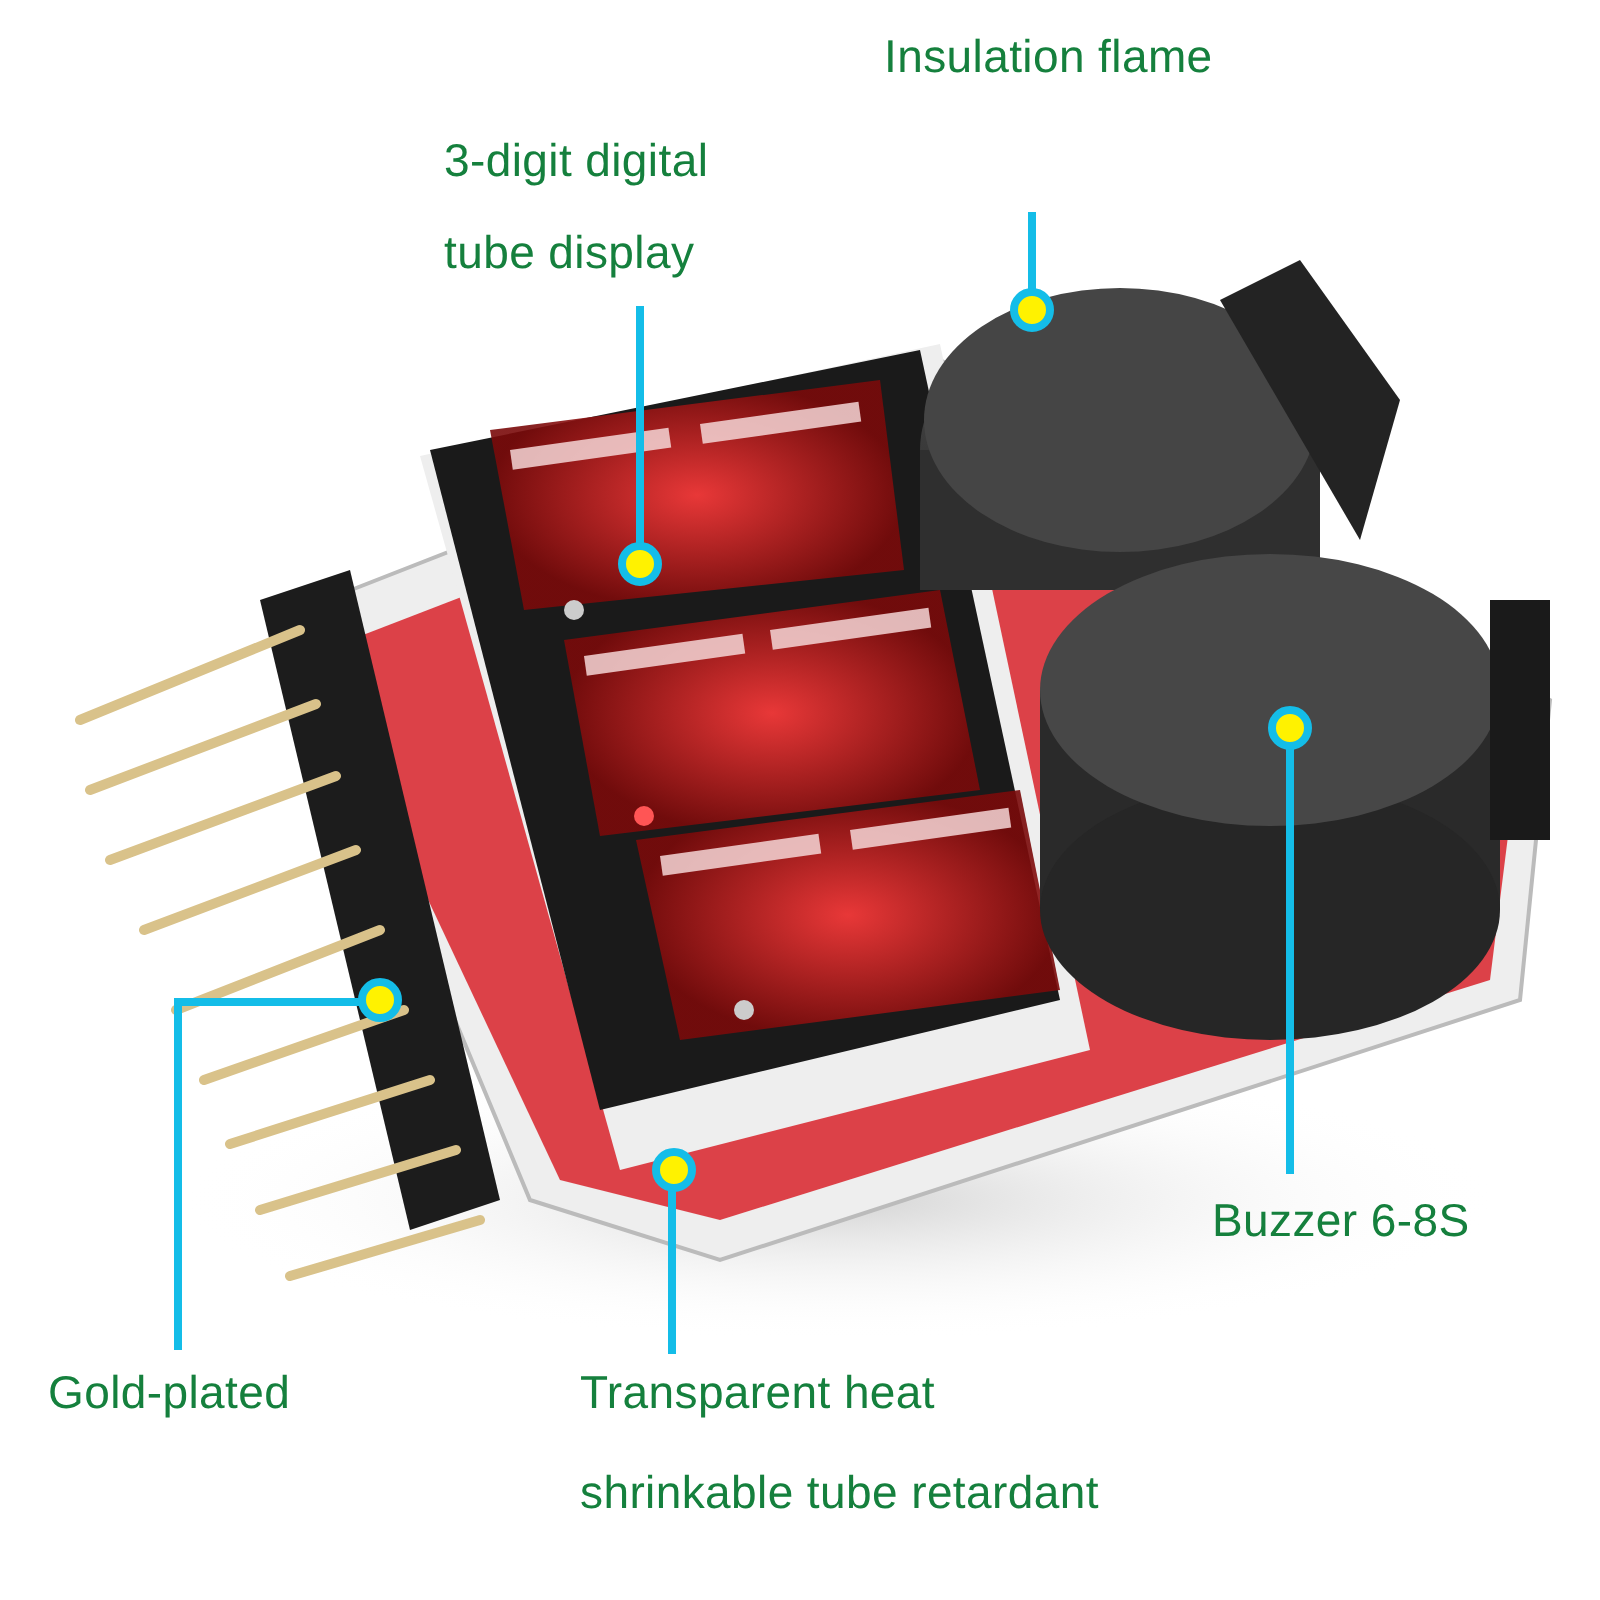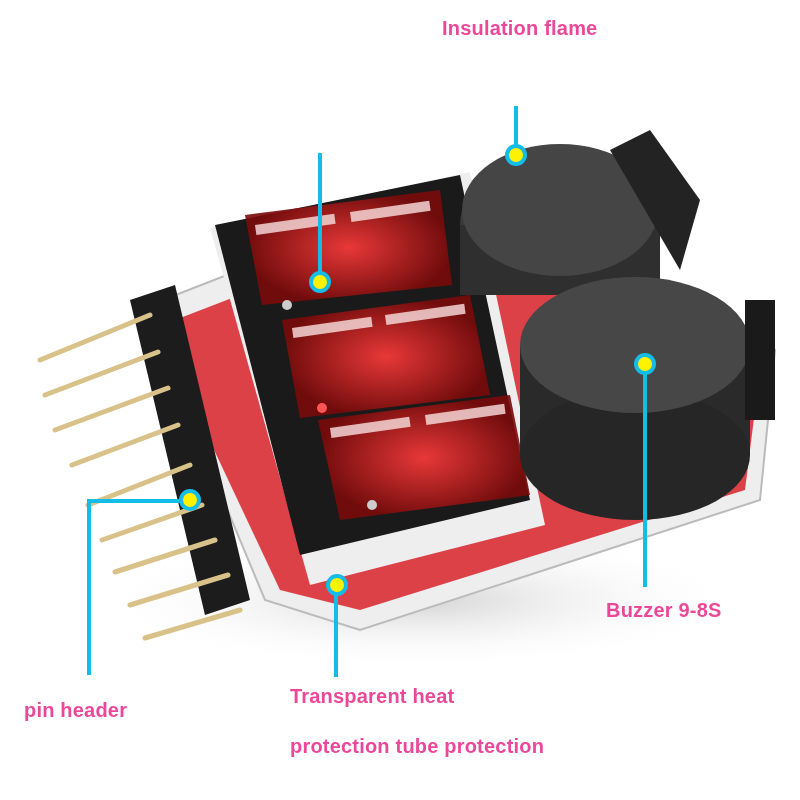--- a/index.html
+++ b/index.html
@@ -1,18 +1,18 @@
 <!DOCTYPE html>
 <html><head>
   <meta charset="utf-8">
   <style>
     html, body { margin:0; padding:0; }
     body { width:800px; height:800px; position:relative; overflow:hidden; background:#ffffff; font-family:"Liberation Sans", sans-serif; }
     .stage { position:absolute; left:0; top:0; width:800px; height:800px; }
-    .label { position:absolute; color:#ec4899; font-weight:bold; font-size:20px; line-height:36px; white-space:nowrap; letter-spacing:0.2px; }
+    .label { position:absolute; color:#15803d; font-weight:normal; font-size:23px; line-height:36px; white-space:nowrap; letter-spacing:0.2px; }
     .line { position:absolute; background:#14bde8; }
     .dot { position:absolute; width:14px; height:14px; border-radius:50%; background:#fff200; border:4px solid #14bde8; box-sizing:content-box; transform:translate(-11px,-11px); }
     svg { position:absolute; left:0; top:0; }
   </style>
 </head>
 <body>
 
 <div class="stage">
   <svg width="800" height="800" viewBox="0 0 800 800">
     <defs>
@@ -86,35 +86,39 @@
       <rect x="745" y="300" width="30" height="120" fill="#1a1a1a"></rect>
     </g>
   </svg>
 
   <div class="label" style="left:442px; top:10px;">
     <div>Insulation flame</div>
   </div>
   <div class="line" style="left:514px; top:106px; width:4px; height:48px;"></div>
   <div class="dot" style="left:516px; top:155px;"></div>
 
+  <div class="label" style="left:222px; top:62px;">
+    <div>3-digit digital</div>
+    <div style="margin-top:10px;">tube display</div>
+  </div>
   <div class="line" style="left:318px; top:153px; width:4px; height:128px;"></div>
   <div class="dot" style="left:320px; top:282px;"></div>
 
   <div class="label" style="left:606px; top:592px;">
-    <div>Buzzer 9-8S</div>
+    <div>Buzzer 6-8S</div>
   </div>
   <div class="line" style="left:643px; top:365px; width:4px; height:222px;"></div>
   <div class="dot" style="left:645px; top:364px;"></div>
 
   <div class="label" style="left:24px; top:678px;">
-    <div style="margin-top:14px;">pin header</div>
+    <div>Gold-plated</div>
   </div>
   <div class="line" style="left:87px; top:499px; width:104px; height:4px;"></div>
   <div class="line" style="left:87px; top:499px; width:4px; height:176px;"></div>
   <div class="dot" style="left:190px; top:500px;"></div>
 
   <div class="label" style="left:290px; top:678px;">
     <div>Transparent heat</div>
-    <div style="margin-top:14px;">protection tube protection</div>
+    <div style="margin-top:14px;">shrinkable tube retardant</div>
   </div>
   <div class="line" style="left:334px; top:585px; width:4px; height:92px;"></div>
   <div class="dot" style="left:337px; top:585px;"></div>
 </div>
 
 </body></html>

